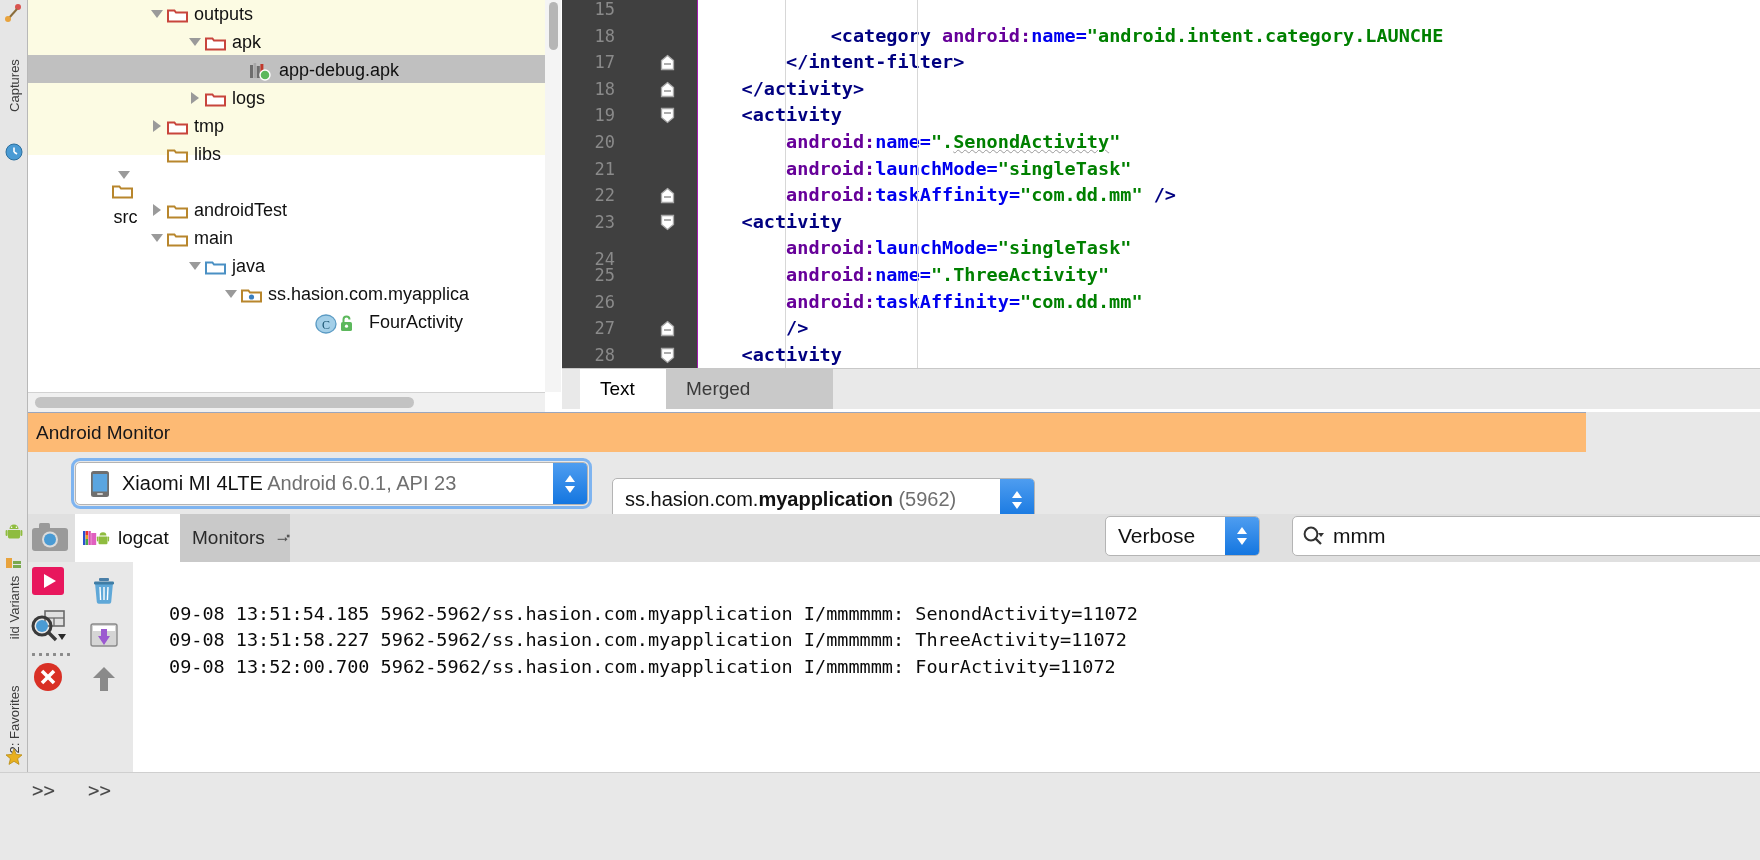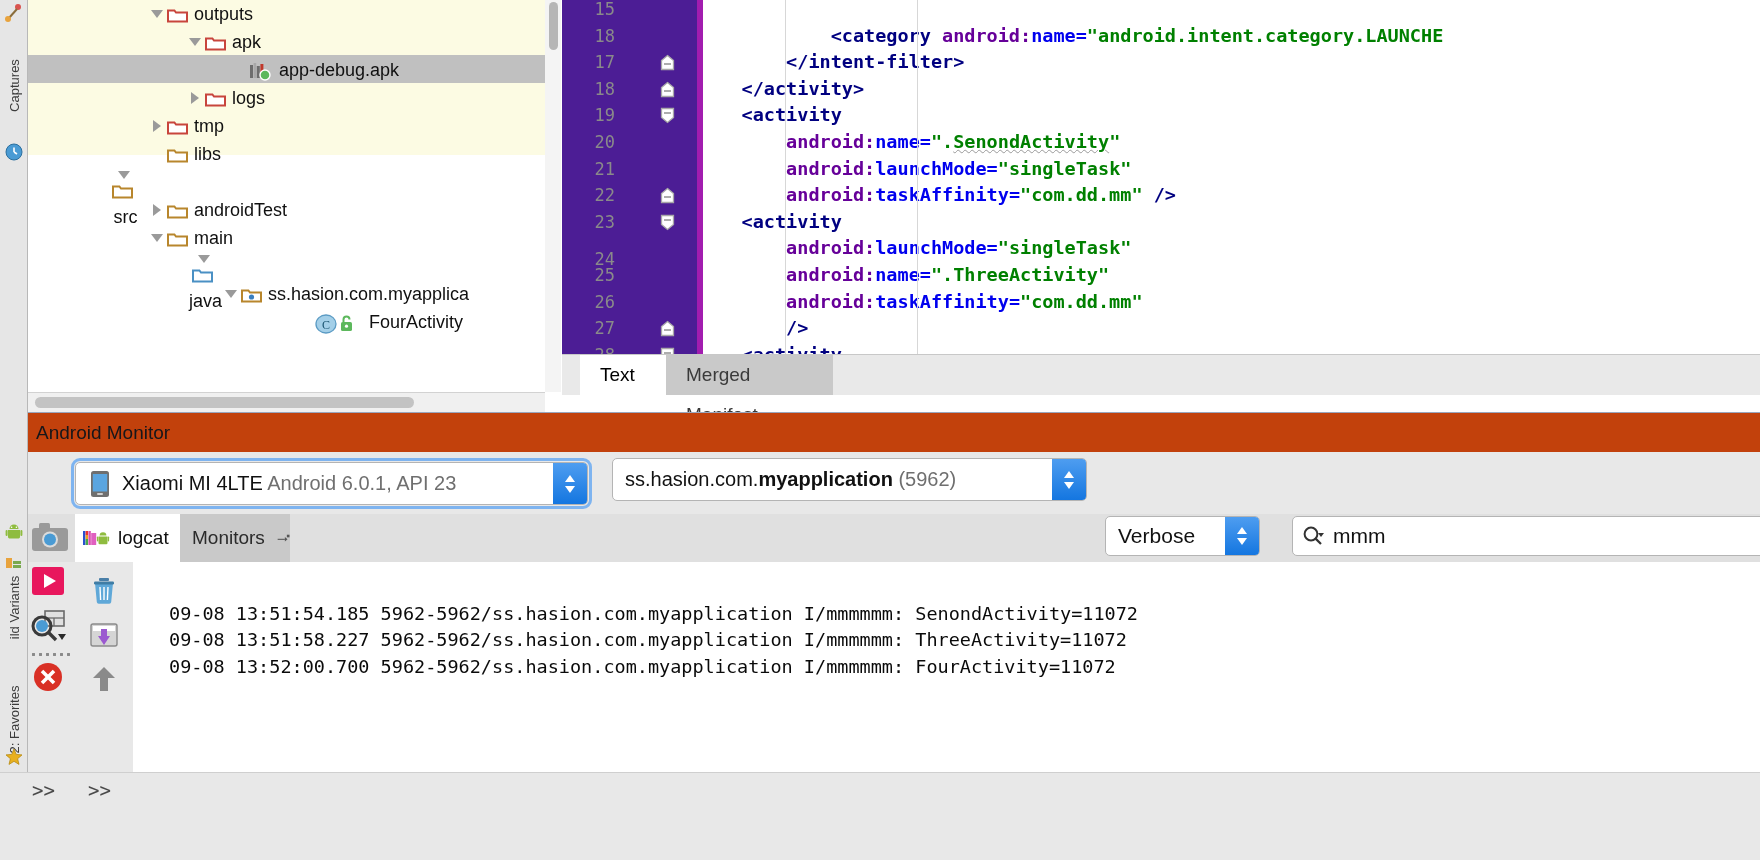--- a/index.html
+++ b/index.html
@@ -78,21 +78,21 @@
     background:#b6b6b6;border-radius:5px;
   }
 
   
   #editor{
     position:absolute;left:562px;top:0;width:1198px;height:372px;
     background:#ffffff;overflow:hidden;
   }
   #gutter{
     position:absolute;left:0;top:0;width:135px;height:372px;
-    background:#4c1d95;border-right:6px solid #a21caf;
+    background:#404040;border-right:1px solid #a21caf;
   }
   .lineno{
     position:absolute;right:82px;width:44px;text-align:right;
     font-family:"DejaVu Sans Mono", monospace;
     font-size:17px;color:#8a8a8a;height:26.6px;line-height:26.6px;
   }
   .foldmark{
     position:absolute;left:96px;width:18px;height:26.6px;
     display:flex;align-items:center;justify-content:center;
   }
@@ -114,39 +114,39 @@
   }
   .wavy{
     text-decoration:underline;
     text-decoration-style:wavy;
     text-decoration-color:#9a9a9a;
     text-decoration-thickness:1px;
   }
 
   
   #editor-tabs{
-    position:absolute;left:562px;top:354px;width:1198px;height:40px;
+    position:absolute;left:562px;top:368px;width:1198px;height:40px;
     background:#e9e9e9;border-top:1px solid #c8c8c8;
   }
   .etab{
     position:absolute;top:0;height:40px;line-height:40px;
     font-size:19px;padding:0 20px;box-sizing:border-box;
     color:#1a1a1a;
   }
   .etab.active{background:#ffffff;color:#000000;}
   .etab.inactive{background:#c9c9c9;color:#3a3a3a;}
 
   
   #monitor{
     position:absolute;left:27px;top:412px;width:1733px;height:448px;
     background:#e8e8e8;
   }
   #monitor-header{
-    position:absolute;left:0;top:0;width:1733px;height:40px;
-    background:#c2410c;border-top:1px solid #9aa6bd;
+    position:absolute;left:0;top:0;width:1559px;height:40px;
+    background:#fdba74;border-top:1px solid #9aa6bd;
   }
   #monitor-title{
     position:absolute;left:9px;top:0;height:40px;line-height:40px;
     font-size:19px;color:#16161a;
   }
   #monitor-body{
     position:absolute;left:0;top:40px;width:1733px;height:408px;
     background:#e8e8e8;
   }
   
@@ -169,21 +169,21 @@
     display:flex;flex-direction:column;align-items:center;justify-content:center;
   }
   .stepper svg{display:block;}
   #device-combo{
     left:48px;top:10px;width:513px;
     outline:3px solid #7eb4f0;outline-offset:1px;
   }
   #phone-ico{
     width:20px;height:28px;flex:0 0 20px;margin-left:14px;
   }
-  #process-combo{left:585px;top:6px;width:475px;}
+  #process-combo{left:585px;top:26px;width:423px;}
 
   
   #tabrow{position:absolute;left:0;top:62px;width:1733px;height:48px;background:#e0e0e0;}
   #tab-logcat{
     position:absolute;left:48px;top:0;width:105px;height:48px;
     background:#ffffff;display:flex;align-items:center;
     font-size:19px;color:#101010;
   }
   #tab-monitors{
     position:absolute;left:153px;top:0;width:110px;height:48px;
@@ -377,21 +377,21 @@
             <polygon points="1,3 13,3 7,11" fill="#9a9a9a"></polygon>
           </svg>
         </span>
         <span class="folder">
           <svg width="21" height="17" viewBox="0 0 21 17">
             <path d="M1 4.5h6.4l1.6 2H20v9H1z" fill="#ffffff" stroke="#b8862c" stroke-width="2"></path>
           </svg>
         </span>
         <span class="lbl">main</span>
       </div>
-      <div class="row" style="top: 252px; left: 161px; flex-direction: column;">
+      <div class="row" style="top: 252px; left: 161px;">
         <span class="tri">
           <svg width="14" height="14" viewBox="0 0 14 14">
             <polygon points="1,3 13,3 7,11" fill="#9a9a9a"></polygon>
           </svg>
         </span>
         <span class="folder">
           <svg width="21" height="17" viewBox="0 0 21 17">
             <path d="M1 4.5h6.4l1.6 2H20v9H1z" fill="#ffffff" stroke="#4a90c4" stroke-width="2"></path>
           </svg>
         </span>

